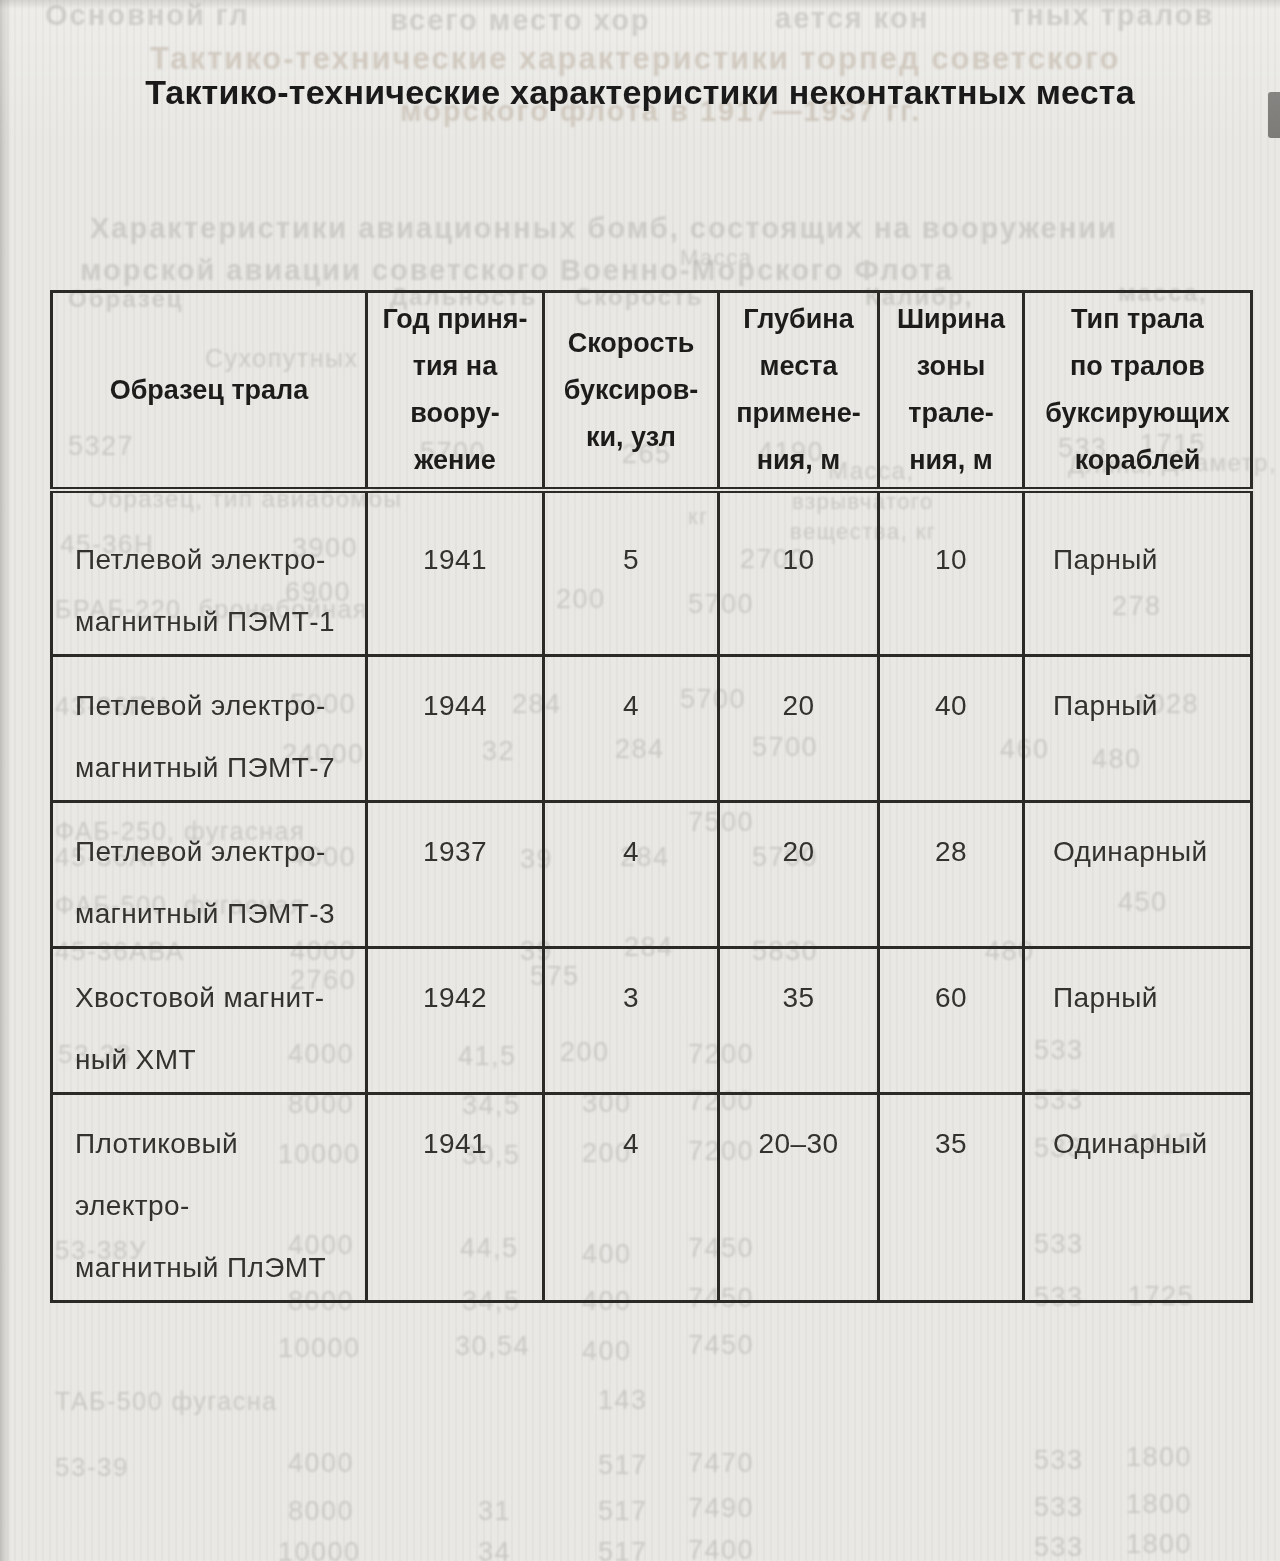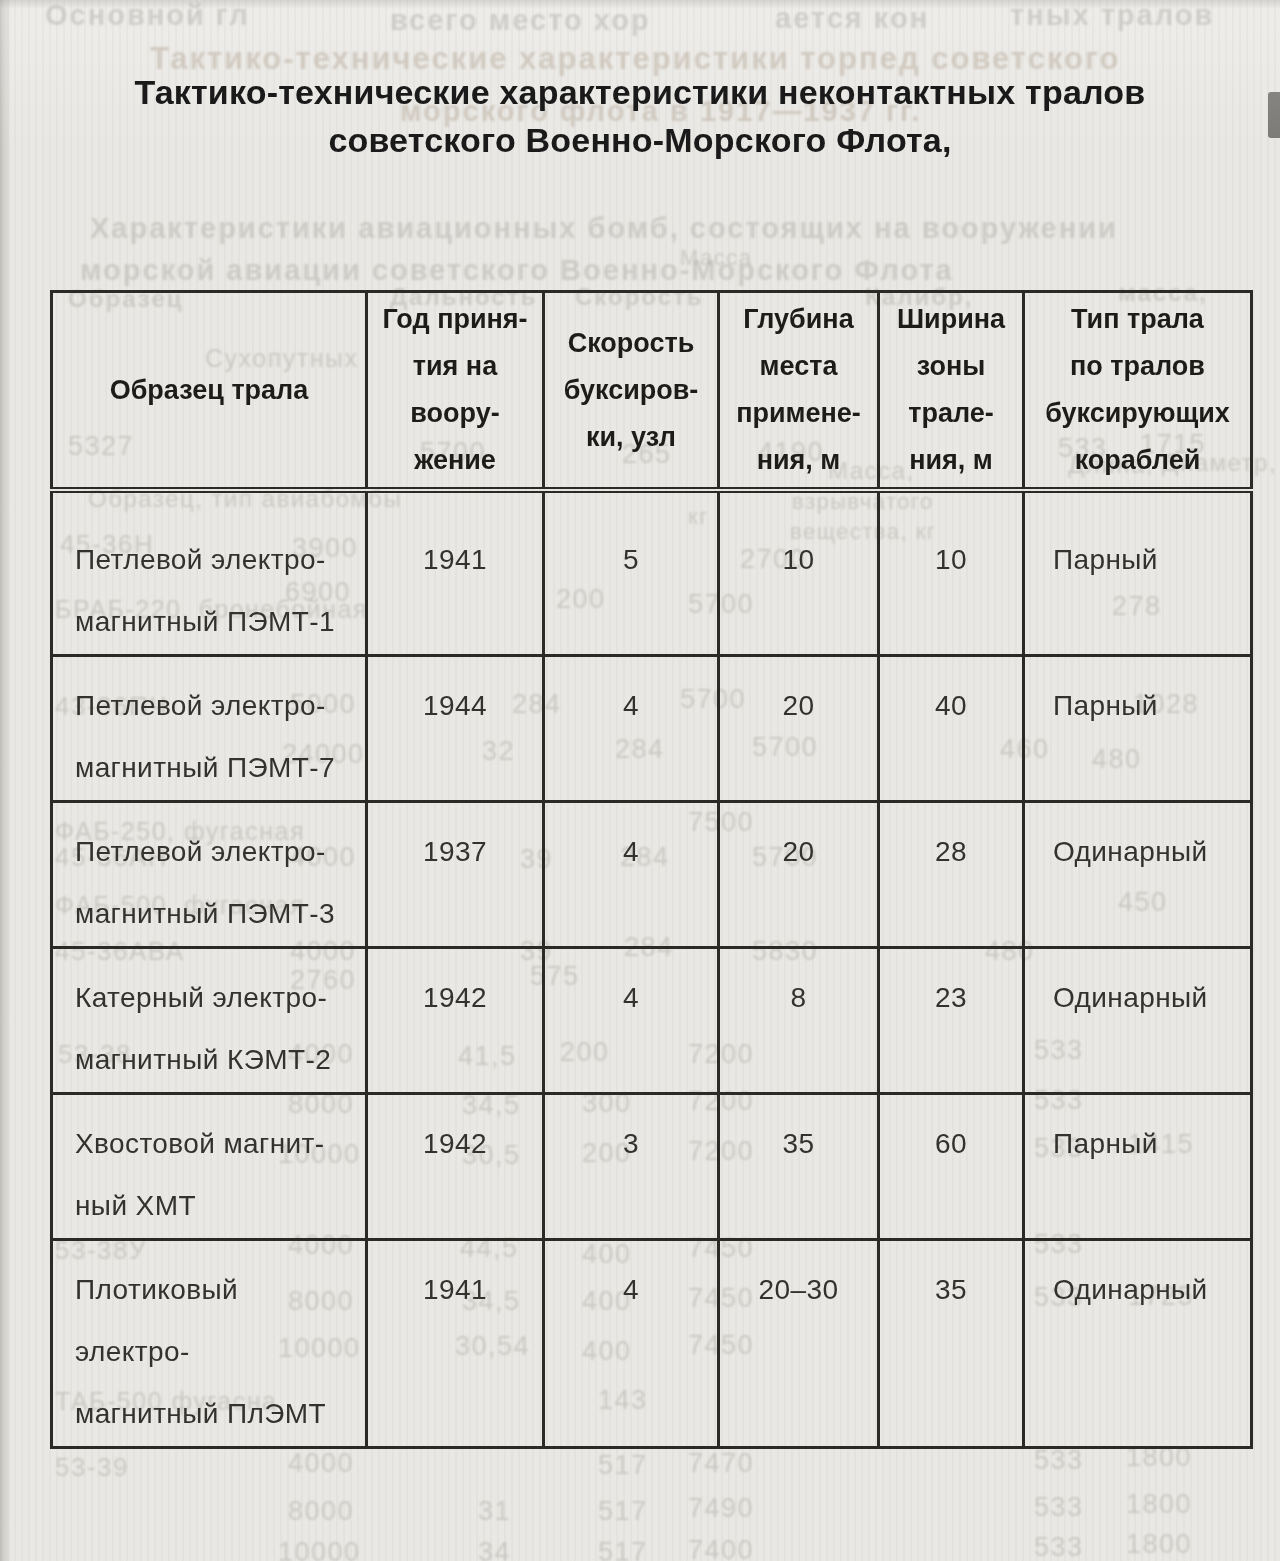--- a/index.html
+++ b/index.html
@@ -200,22 +200,21 @@
       <span class="ghost" style="left: 688px; top: 1536px; font-size: 27px;">7400</span>
       <span class="ghost" style="left: 1034px; top: 1533px; font-size: 27px;">533</span>
       <span class="ghost" style="left: 1126px; top: 1530px; font-size: 27px;">1800</span>
     </div>
 
   <div class="edge-left"></div>
   <div class="smudge-top"></div>
   <div class="mark-right"></div>
 
   <header class="title-block">
-    <div>Тактико-технические характеристики неконтактных тралов</div>
-    <div>советского Военно-Морского Флота,</div>
+    <div>Тактико-технические характеристики неконтактных места</div>
   </header>
 
   <table class="specs">
     <colgroup>
       <col style="width:315px">
         <col style="width:177px">
         <col style="width:175px">
       <col style="width:160px">
         <col style="width:145px">
         <col style="width:228px">
@@ -273,31 +272,20 @@
           <span class="ml">магнитный ПЭМТ-3</span>
         </td>
         <td class="num">1937</td>
         <td class="num">4</td>
         <td class="num">20</td>
         <td class="num">28</td>
         <td class="type">Одинарный</td>
       </tr>
       <tr>
         <td class="model">
-          <span class="ml">Катерный электро-</span>
-          <span class="ml">магнитный КЭМТ-2</span>
-        </td>
-        <td class="num">1942</td>
-        <td class="num">4</td>
-        <td class="num">8</td>
-        <td class="num">23</td>
-        <td class="type">Одинарный</td>
-      </tr>
-      <tr>
-        <td class="model">
           <span class="ml">Хвостовой магнит-</span>
           <span class="ml">ный ХМТ</span>
         </td>
         <td class="num">1942</td>
         <td class="num">3</td>
         <td class="num">35</td>
         <td class="num">60</td>
         <td class="type">Парный</td>
       </tr>
       <tr>

